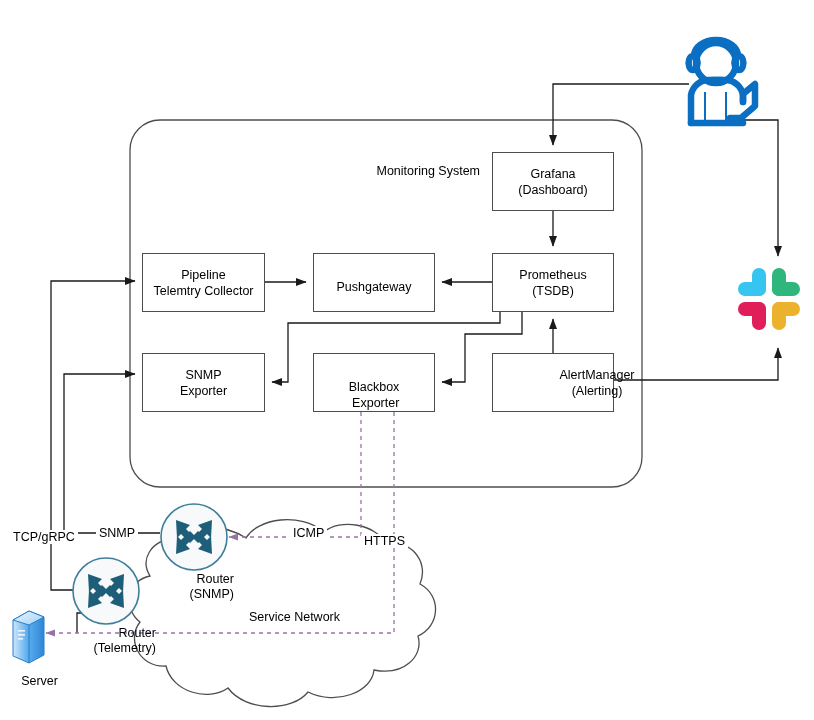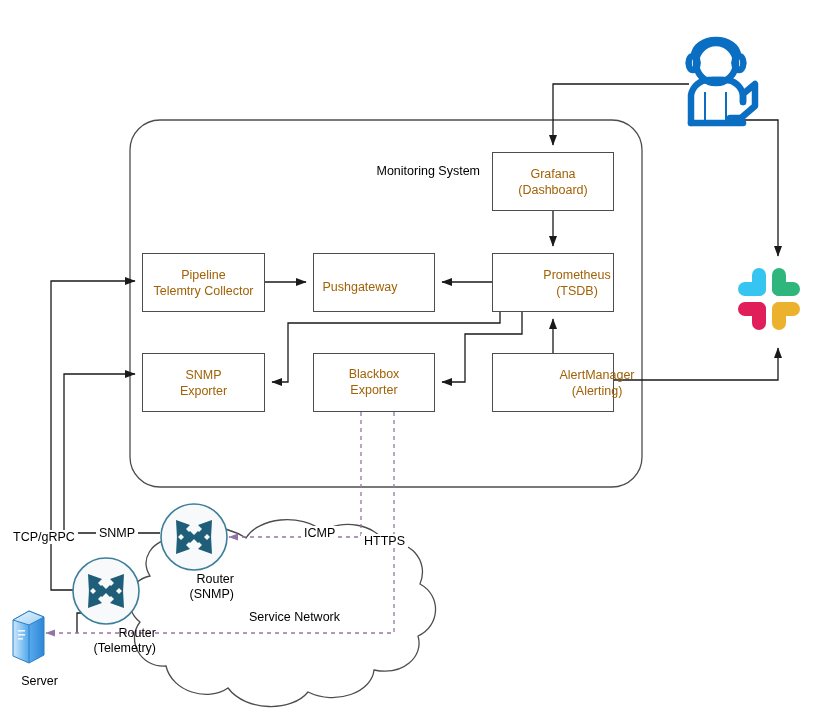--- a/index.html
+++ b/index.html
@@ -2,21 +2,21 @@
 <html><head>
 <meta charset="utf-8">
 <style>
   html,body{margin:0;padding:0;background:#ffffff;}
   body{width:814px;height:720px;position:relative;overflow:hidden;
        font-family:"Liberation Sans","DejaVu Sans",sans-serif;}
   #canvas{position:absolute;left:0;top:0;width:814px;height:720px;}
   .lbl{position:absolute;color:#000;font-size:12.5px;line-height:15px;
        text-align:right;white-space:pre;pointer-events:none;}
   .boxlabel{position:absolute;display:flex;align-items:center;justify-content:center;
-            text-align:center;font-size:12.5px;line-height:16px;color:#a16207;}
+            text-align:center;font-size:12.5px;line-height:16px;color:#000000;}
   .edgelabel{position:absolute;font-size:12.5px;color:#000;background:#fff;
              padding:0 3px;text-align:center;white-space:nowrap;}
   .node-box{position:absolute;box-sizing:border-box;background:#ffffff;
             border:1.3px solid #4d4d4d;}
 </style>
 </head>
 <body>
 
 <svg id="canvas" viewBox="0 0 814 720">
   <defs>
@@ -149,45 +149,45 @@
   </g>
 </svg>
 
 <div class="lbl" style="left:300px;top:164px;width:180px;">Monitoring System</div>
 
 <div class="node-box" style="left:142px;top:253px;width:123px;height:59px;"></div>
 <div class="boxlabel" style="left:142px;top:253px;width:123px;height:59px;white-space:pre-line;border-radius:12px;">Pipeline
 Telemtry Collector</div>
 
 <div class="node-box" style="left:313px;top:253px;width:122px;height:59px;"></div>
-<div class="boxlabel" style="left:299px;top:253px;width:122px;height:67px;white-space:pre-line;">Pushgateway</div>
+<div class="boxlabel" style="left:313px;top:253px;width:122px;height:67px;white-space:pre-line;">Pushgateway</div>
 
 <div class="node-box" style="left:492px;top:152px;width:122px;height:59px;"></div>
 <div class="boxlabel" style="left:492px;top:152px;width:122px;height:59px;white-space:pre-line;">Grafana
 (Dashboard)</div>
 
 <div class="node-box" style="left:492px;top:253px;width:122px;height:59px;"></div>
-<div class="boxlabel" style="left:516px;top:253px;width:122px;height:59px;white-space:pre-line;">Prometheus
+<div class="boxlabel" style="left:492px;top:253px;width:122px;height:59px;white-space:pre-line;">Prometheus
 (TSDB)</div>
 
 <div class="node-box" style="left:142px;top:353px;width:123px;height:59px;"></div>
 <div class="boxlabel" style="left:142px;top:353px;width:123px;height:59px;white-space:pre-line;">SNMP
 Exporter</div>
 
 <div class="node-box" style="left:313px;top:353px;width:122px;height:59px;"></div>
-<div class="boxlabel" style="left:313px;top:352px;width:122px;height:59px;white-space:pre-line;">Blackbox
+<div class="boxlabel" style="left:313px;top:365px;width:122px;height:59px;white-space:pre-line;text-align:right;">Blackbox
 Exporter</div>
 
 <div class="node-box" style="left:492px;top:353px;width:122px;height:59px;"></div>
 <div class="boxlabel" style="left:492px;top:353px;width:122px;height:59px;white-space:pre-line;padding-left:44px;">AlertManager
 (Alerting)</div>
 
 <div class="lbl" style="left:154px;top:572px;width:80px;white-space:pre-line;">Router
 (SNMP)</div>
 <div class="lbl" style="left:56px;top:626px;width:100px;white-space:pre-line;">Router
 (Telemetry)</div>
 <div class="lbl" style="left:0px;top:658px;width:58px;margin-top:16px;">Server</div>
 <div class="lbl" style="left:220px;top:610px;width:120px;">Service Network</div>
 
 <div class="edgelabel" style="left:96px;top:526px;">SNMP</div>
 <div class="edgelabel" style="left:10px;top:530px;">TCP/gRPC</div>
-<div class="edgelabel" style="left:301px;top:526px;">ICMP</div>
+<div class="edgelabel" style="left:290px;top:526px;">ICMP</div>
 <div class="edgelabel" style="left:361px;top:534px;">HTTPS</div>
 
 </body></html>

